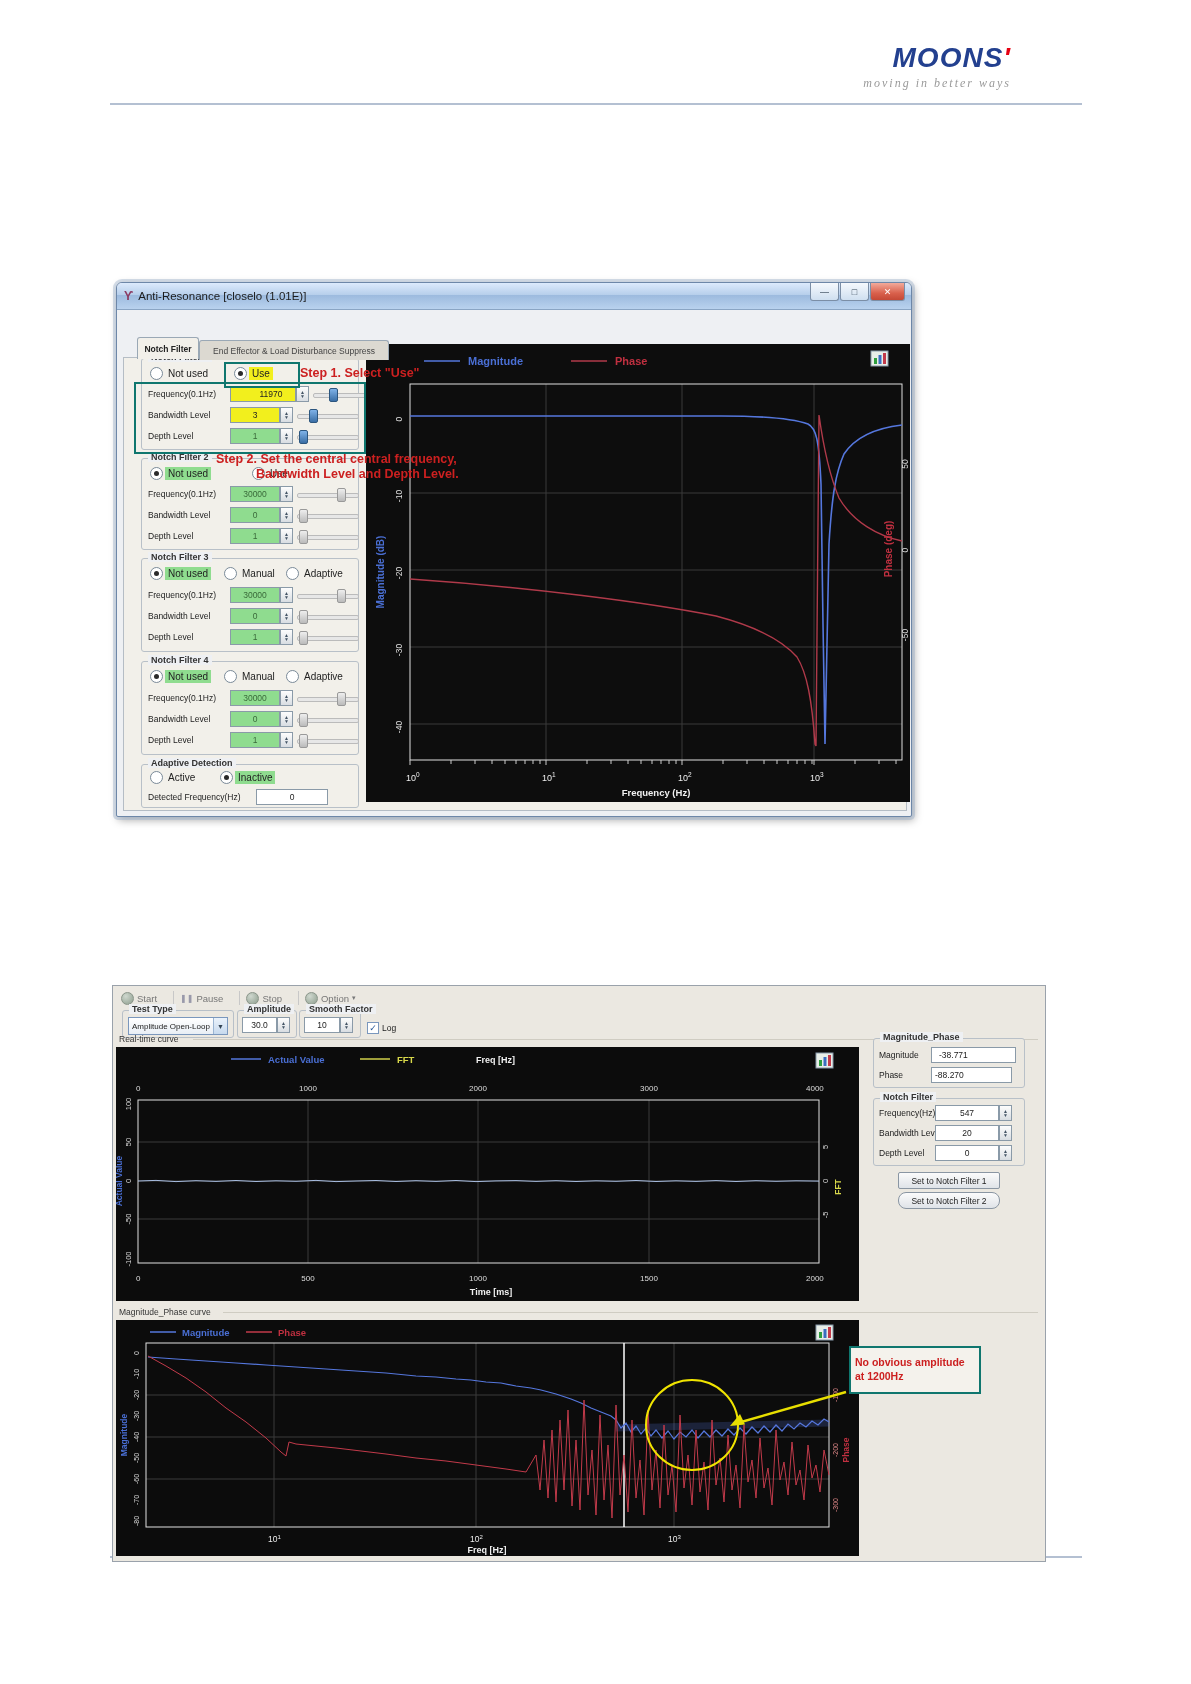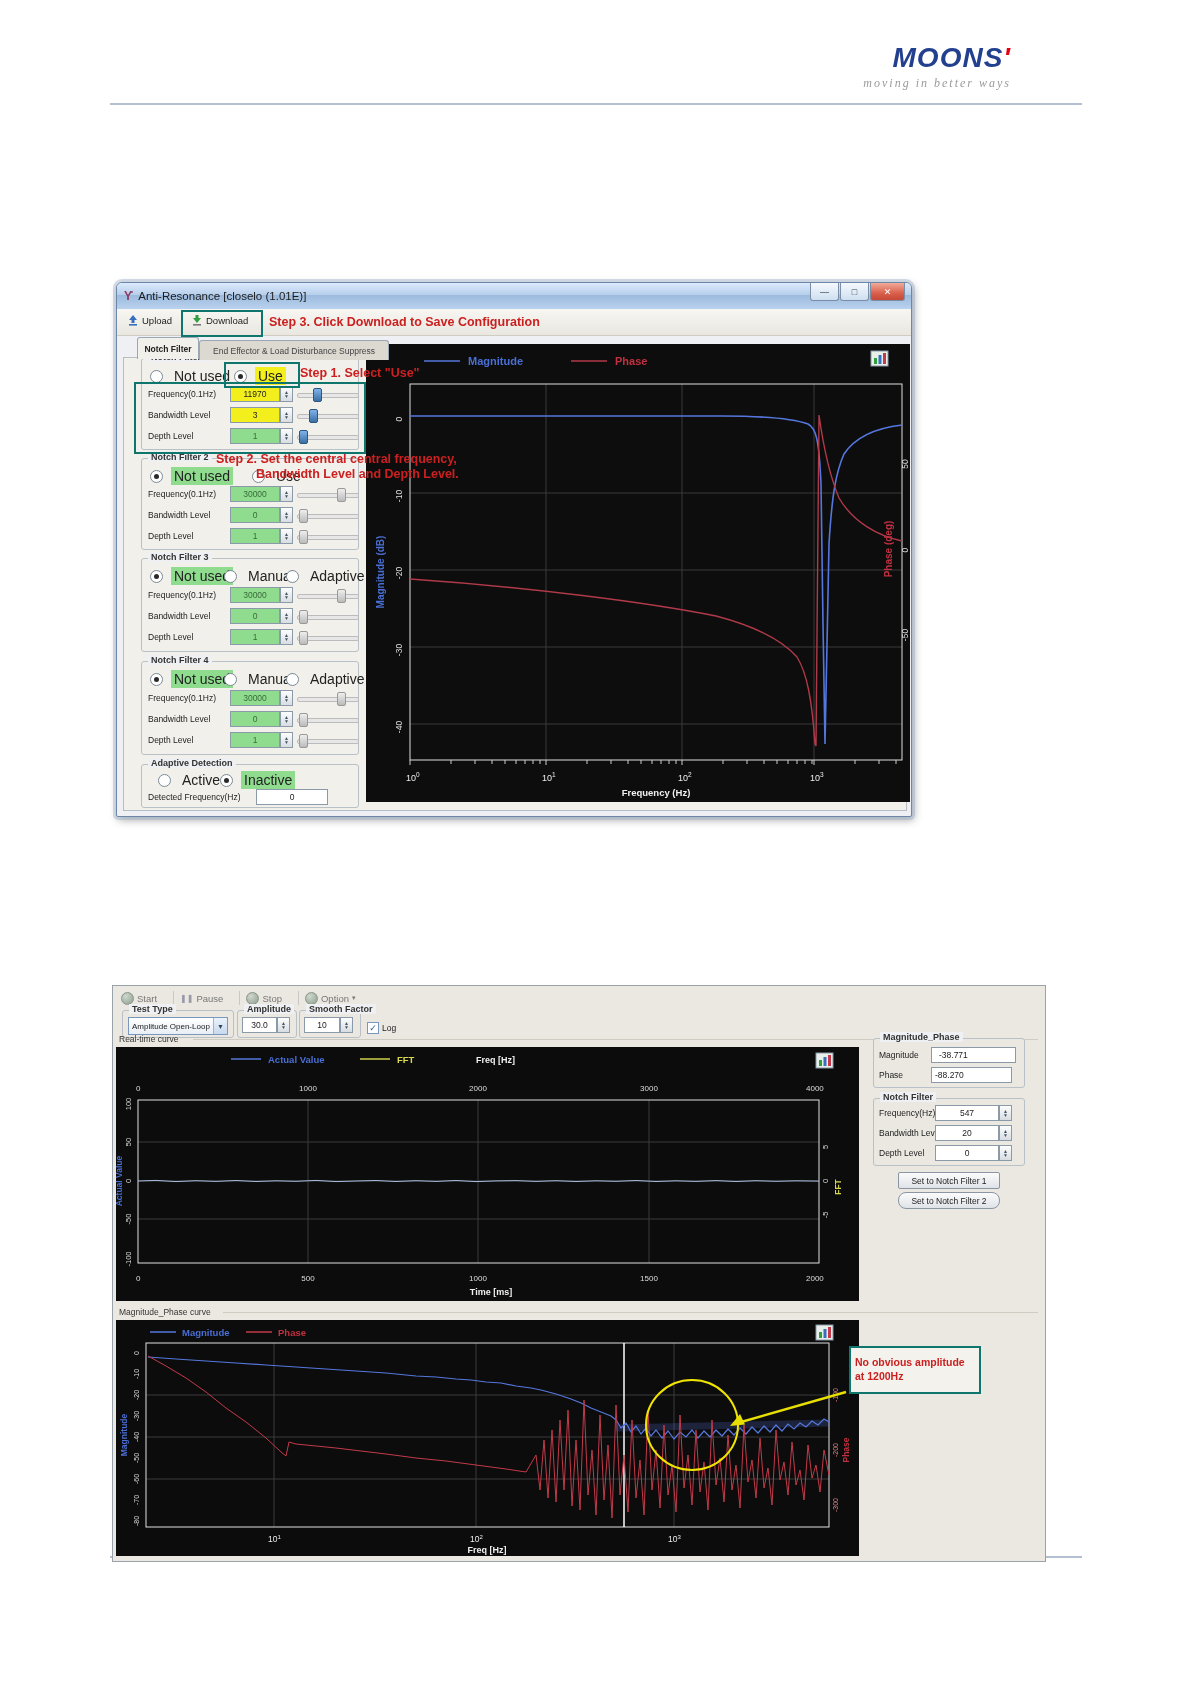--- a/index.html
+++ b/index.html
@@ -37,21 +37,21 @@
         display:flex;flex-direction:column;align-items:center;justify-content:center;font-size:5px;color:#456;line-height:4px;}
   .slider{position:relative;width:62px;height:12px;}
   .slider .track{position:absolute;left:0;right:0;top:5px;height:3px;background:#e7e7e7;
                  border:1px solid #bbb;border-radius:2px;}
   .slider .thumb{position:absolute;top:0;width:7px;height:12px;border-radius:2px;
                  background:linear-gradient(#7fb2e8,#3a6ea5);border:1px solid #2c567f;}
   .slider .thumb.gray{background:linear-gradient(#eee,#bbb);border-color:#999;}
   .radio{width:11px;height:11px;border-radius:50%;border:1px solid #7a8a98;background:#fff;
          display:inline-flex;align-items:center;justify-content:center;flex:none;}
   .radio .dot{width:5px;height:5px;border-radius:50%;background:#2a2a2a;}
-  .rlabel{font-size:14px;margin-left:8px;white-space:nowrap;padding:1px 3px;}
+  .rlabel{font-size:10px;margin-left:2px;white-space:nowrap;padding:1px 3px;}
   .hl-green{background:#8fdc8f;}
   .hl-yellow{background:#f2ef1d;}
   .redbox{position:absolute;border:2px solid #0f766e;z-index:30;}
   .redtext{position:absolute;color:#cc2020;font-weight:bold;white-space:nowrap;z-index:30;}
   .tab{position:absolute;top:0;height:19px;display:flex;align-items:center;justify-content:center;
        font-size:8.5px;border:1px solid #9aa8b5;border-bottom:none;border-radius:3px 3px 0 0;}
   .tab.active{background:#f2f0ea;font-weight:bold;height:21px;z-index:2;}
   .tab.inactive{background:#dcd9d1;color:#444;top:3px;z-index:1;}
   
   .tbitem{display:flex;align-items:center;font-size:9.5px;color:#777;margin-right:10px;}
@@ -85,38 +85,20 @@
     <div class="titlebar">
       <span style="margin:0 5px 0 7px;color:#8b3a62;font-weight:bold;font-size:12px;">ϒ</span>
       <span>Anti-Resonance [closelo (1.01E)]</span>
       <div class="winbtns">
         <div class="wbtn">—</div>
         <div class="wbtn">□</div>
         <div class="wbtn close">✕</div>
       </div>
     </div>
 
-    <div class="abs" style="left:0;top:26px;width:100%;height:26px;background:linear-gradient(#f7f6f2,#e9e7e0);border-bottom:1px solid #cfccc2;">
-      <div class="row" style="left:10px;top:5px;">
-        <svg width="12" height="12">
-            <path d="M6,1 L10,6 L7.5,6 L7.5,9 L4.5,9 L4.5,6 L2,6 Z" fill="#3a6fc0"></path>
-            <rect x="2" y="10" width="8" height="1.6" fill="#3a6fc0"></rect>
-          </svg>
-        <span class="lbl" style="margin-left:3px;font-size:9.5px;">Upload</span>
-      </div>
-      <div class="row" style="left:74px;top:5px;">
-        <svg width="12" height="12">
-            <path d="M6,9 L2,4 L4.5,4 L4.5,1 L7.5,1 L7.5,4 L10,4 Z" fill="#2e9e3e"></path>
-            <rect x="2" y="10" width="8" height="1.6" fill="#7a7a7a"></rect>
-          </svg>
-        <span class="lbl" style="margin-left:3px;font-size:9.5px;">Download</span>
-      </div>
-      <div class="redbox" style="left:64px;top:1px;width:78px;height:23px;"></div>
-      <div class="redtext" style="left:152px;top:6px;font-size:12.5px;">Step 3. Click Download to Save Configuration</div>
-    </div>
 
     <div class="tab active" style="left:20px;top:54px;width:60px;">
         <span>Notch Filter</span>
       </div>
     <div class="tab inactive" style="left:82px;top:57px;width:188px;">
         <span>End Effector &amp; Load Disturbance Suppress</span>
       </div>
     <div class="abs" style="left:6px;top:74px;width:782px;height:452px;background:#f2f0ea;border:1px solid #b5bdc5;">
 
       <div class="grp" style="left:17px;top:0px;width:216px;height:90px;background:#f2f0ea;">
@@ -126,21 +108,21 @@
           <span class="rlabel">Not used</span>
         </div>
         <div class="row" style="left:92px;top:8px;">
           <span class="radio">
               <span class="dot"></span>
             </span>
           <span class="rlabel hl-yellow">Use</span>
         </div>
         <div class="row" style="left:6px;top:27px;">
           <span class="lbl" style="width:82px;">Frequency(0.1Hz)</span>
-          <div class="valbox v-yellow" style="width:48px;">11970</div>
+          <div class="valbox v-yellow" style="width:48px;padding-left:16px;">11970</div>
           <div class="spin">
               <span>▲</span>
               <span>▼</span>
             </div>
           <div class="slider" style="margin-left:4px;">
               <div class="track"></div>
               <div class="thumb" style="left:16px;"></div>
             </div>
         </div>
         <div class="row" style="left:6px;top:48px;">
@@ -329,21 +311,21 @@
             </div>
           <div class="slider" style="margin-left:4px;">
               <div class="track"></div>
               <div class="thumb gray" style="left:2px;"></div>
             </div>
         </div>
       </div>
 
       <div class="grp" style="left:17px;top:406px;width:216px;height:42px;background:#f2f0ea;">
         <div class="legend">Adaptive Detection</div>
-        <div class="row" style="left:16px;top:6px;">
+        <div class="row" style="left:8px;top:6px;">
           <span class="radio"></span>
           <span class="rlabel">Active</span>
         </div>
         <div class="row" style="left:78px;top:6px;">
           <span class="radio">
               <span class="dot"></span>
             </span>
           <span class="rlabel hl-green">Inactive</span>
         </div>
         <div class="row" style="left:6px;top:24px;">

